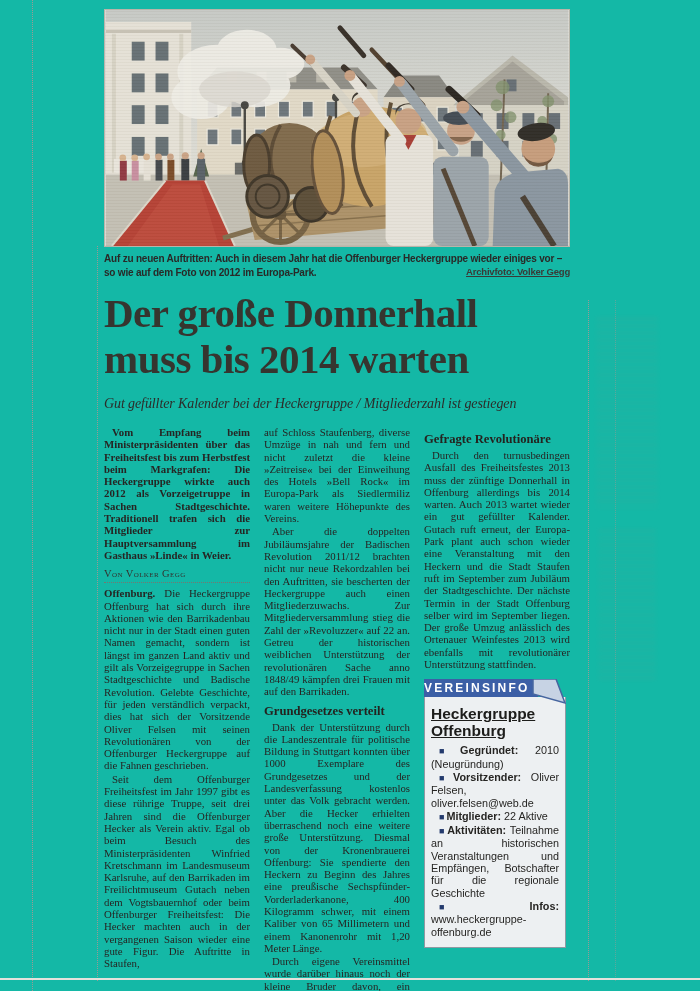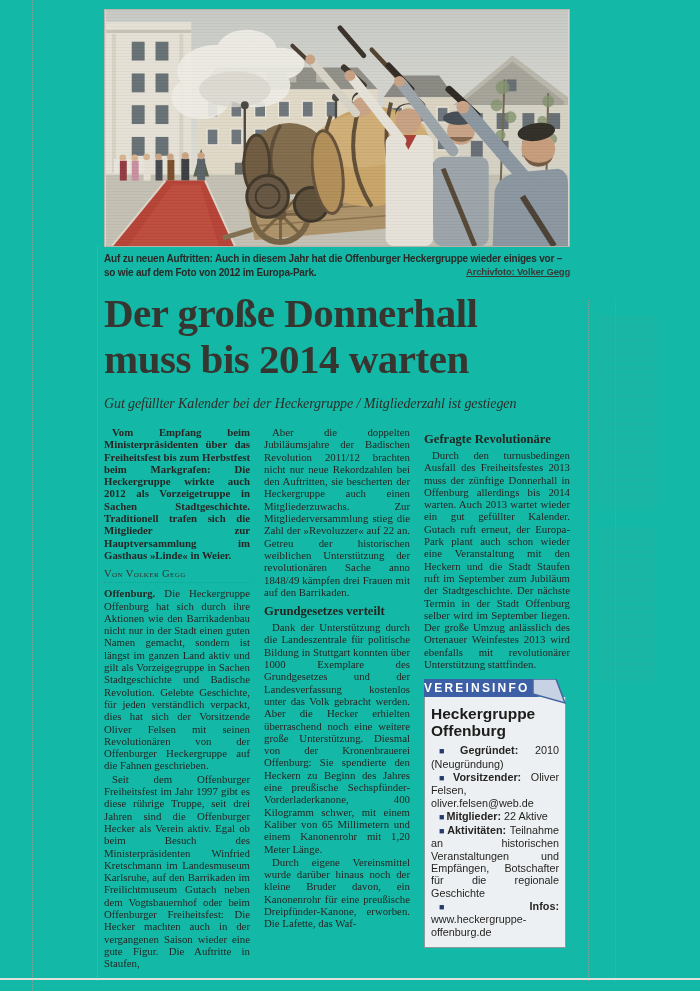--- a/index.html
+++ b/index.html
@@ -49,21 +49,21 @@
   .subhead{font-weight:bold;font-size:12.6px;line-height:14px;color:#24231f;margin:6px 0 3px 0;}
 
   
   .infobox{position:relative;margin-top:9px;width:146px;font-family:"Liberation Sans",sans-serif;}
   .ib-kicker{position:relative;height:18px;width:114px;background:#3c5fa6;color:#ffffff;
              font-weight:bold;font-size:12px;line-height:18px;letter-spacing:2.2px;
              box-sizing:border-box;}
   .ib-fold{position:absolute;top:0;right:4px;width:34px;height:26px;}
   .ib-body{background:#edf0f2;border:1px solid #8f99a2;border-top:none;margin-right:4px;
            padding:7px 6px 8px 6px;}
-  .ib-title{font-weight:bold;font-size:15.5px;line-height:16.5px;color:#1d1d1b;margin:2px 0 5px 0;}
+  .ib-title{font-weight:bold;font-size:15.5px;line-height:16.5px;color:#1d1d1b;margin:2px 0 5px 0;text-decoration:underline;}
   .ib-item{font-size:10.6px;line-height:12.6px;color:#22221f;overflow-wrap:anywhere;margin:0 0 1px 0;}
   .ib-item .bullet{color:#233a6d;font-size:9px;margin-right:2px;}
   .ib-item .lbl{font-weight:bold;}
 </style>
 </head>
 <body>
 
 <div class="page">
 
   <div class="vrule l1"></div>
@@ -302,20 +302,21 @@
   <div class="cols">
 
     <div class="col body-text">
       <p class="lead">Vom Empfang beim Ministerpräsidenten über das Freiheitsfest bis zum Herbstfest beim Markgrafen: Die Heckergruppe wirkte auch 2012 als Vorzeigetruppe in Sachen Stadtgeschichte. Traditionell trafen sich die Mitglieder zur Hauptversammlung im Gasthaus »Linde« in Weier.</p>
       <div class="byline">Von Volker Gegg</div>
       <p class="noindent"><span class="dateline">Offenburg.</span><span> Die Heckergruppe Offenburg hat sich durch ihre Aktionen wie den Barrikadenbau nicht nur in der Stadt einen guten Namen gemacht, sondern ist längst im ganzen Land aktiv und gilt als Vorzeigegruppe in Sachen Stadtgeschichte und Badische Revolution. Gelebte Geschichte, für jeden verständlich verpackt, dies hat sich der Vorsitzende Oliver Felsen mit seinen Revolutionären von der Offenburger Heckergruppe auf die Fahnen geschrieben.</span></p>
       <p>Seit dem Offenburger Freiheitsfest im Jahr 1997 gibt es diese rührige Truppe, seit drei Jahren sind die Offenburger Hecker als Verein aktiv. Egal ob beim Besuch des Ministerpräsidenten Winfried Kretschmann im Landesmuseum Karlsruhe, auf den Barrikaden im Freilichtmuseum Gutach neben dem Vogtsbauernhof oder beim Offenburger Freiheitsfest: Die Hecker machten auch in der vergangenen Saison wieder eine gute Figur. Die Auftritte in Staufen,</p>
     </div>
 
     <div class="col body-text">
+      <p class="noindent">auf Schloss Staufenberg, diverse Umzüge in nah und fern und nicht zuletzt die kleine »Zeitreise« bei der Einweihung des Hotels »Bell Rock« im Europa-Park als Siedlermiliz waren weitere Höhepunkte des Vereins.</p>
       <p>Aber die doppelten Jubiläumsjahre der Badischen Revolution 2011/12 brachten nicht nur neue Rekordzahlen bei den Auftritten, sie bescherten der Heckergruppe auch einen Mitgliederzuwachs. Zur Mitgliederversammlung stieg die Zahl der »Revoluzzer« auf 22 an. Getreu der historischen weiblichen Unterstützung der revolutionären Sache anno 1848/49 kämpfen drei Frauen mit auf den Barrikaden.</p>
       <div class="subhead">Grundgesetzes verteilt</div>
       <p>Dank der Unterstützung durch die Landeszentrale für politische Bildung in Stuttgart konnten über 1000 Exemplare des Grundgesetzes und der Landesverfassung kostenlos unter das Volk gebracht werden. Aber die Hecker erhielten überraschend noch eine weitere große Unterstützung. Diesmal von der Kronenbrauerei Offenburg: Sie spendierte den Heckern zu Beginn des Jahres eine preußische Sechspfünder-Vorderladerkanone, 400 Kilogramm schwer, mit einem Kaliber von 65 Millimetern und einem Kanonenrohr mit 1,20 Meter Länge.</p>
       <p>Durch eigene Vereinsmittel wurde darüber hinaus noch der kleine Bruder davon, ein Kanonenrohr für eine preußische Dreipfünder-Kanone, erworben. Die Lafette, das Waf-</p>
     </div>
 
     <div class="col body-text">
       <div class="subhead">Gefragte Revolutionäre</div>
       <p>Durch den turnusbedingen Ausfall des Freiheitsfestes 2013 muss der zünftige Donnerhall in Offenburg allerdings bis 2014 warten. Auch 2013 wartet wieder ein gut gefüllter Kalender. Gutach ruft erneut, der Europa-Park plant auch schon wieder eine Veranstaltung mit den Heckern und die Stadt Staufen ruft im September zum Jubiläum der Stadtgeschichte. Der nächste Termin in der Stadt Offenburg selber wird im September liegen. Der große Umzug anlässlich des Ortenauer Weinfestes 2013 wird ebenfalls mit revolutionärer Unterstützung stattfinden.</p>
 

